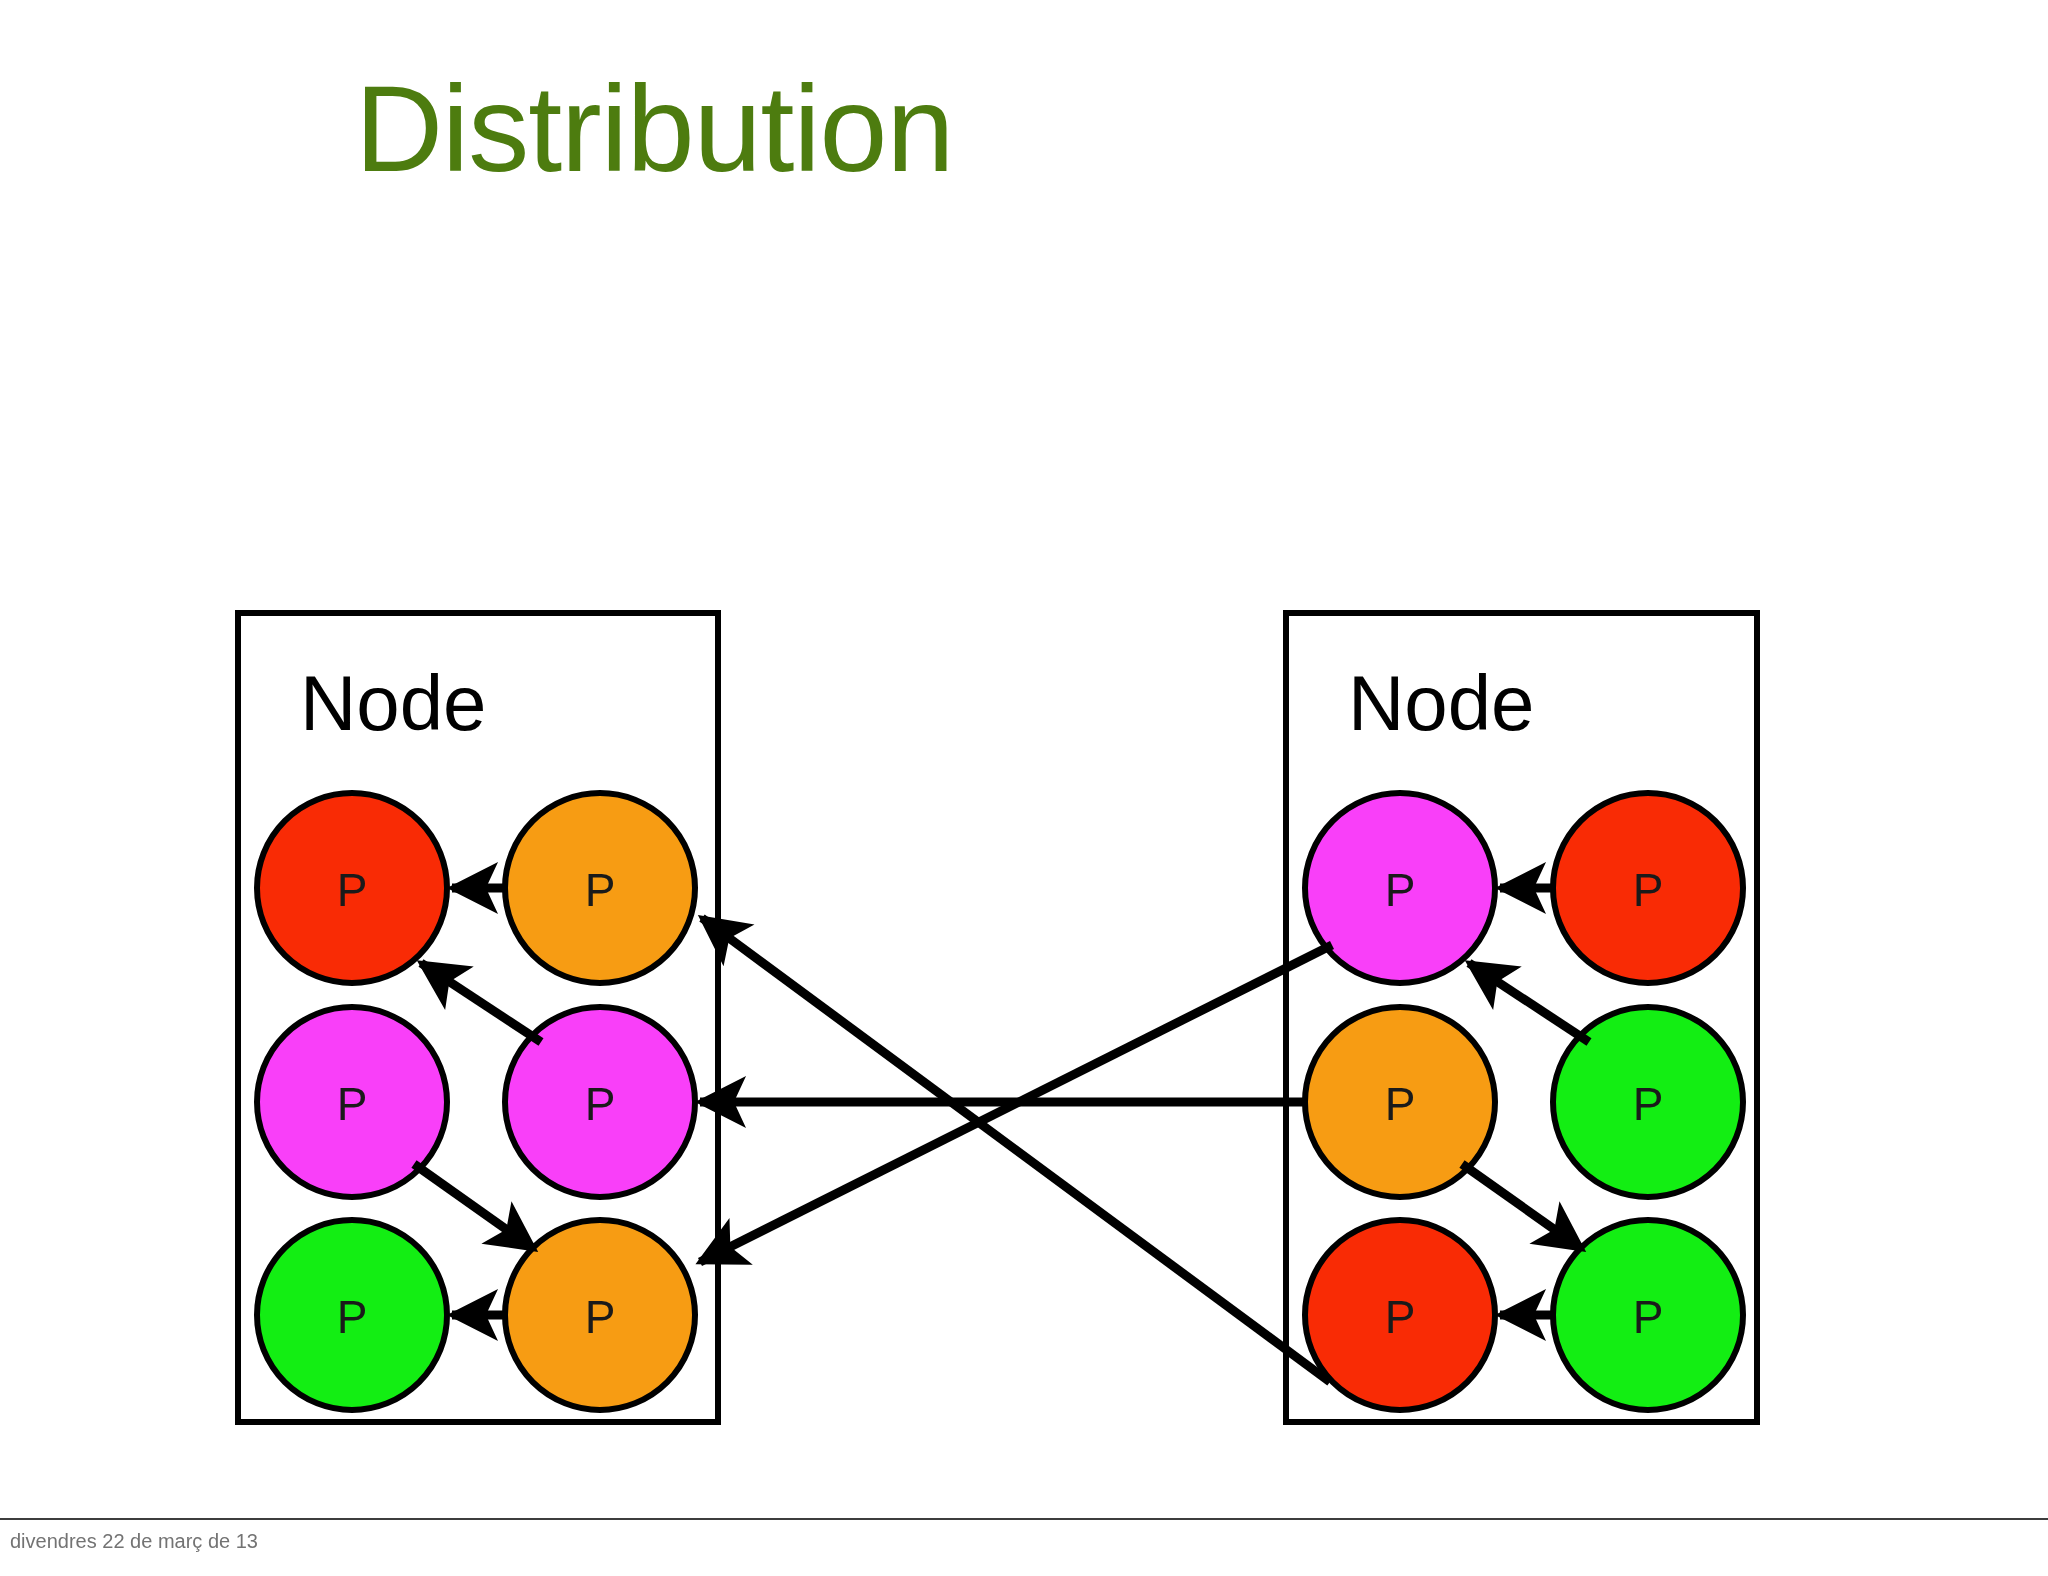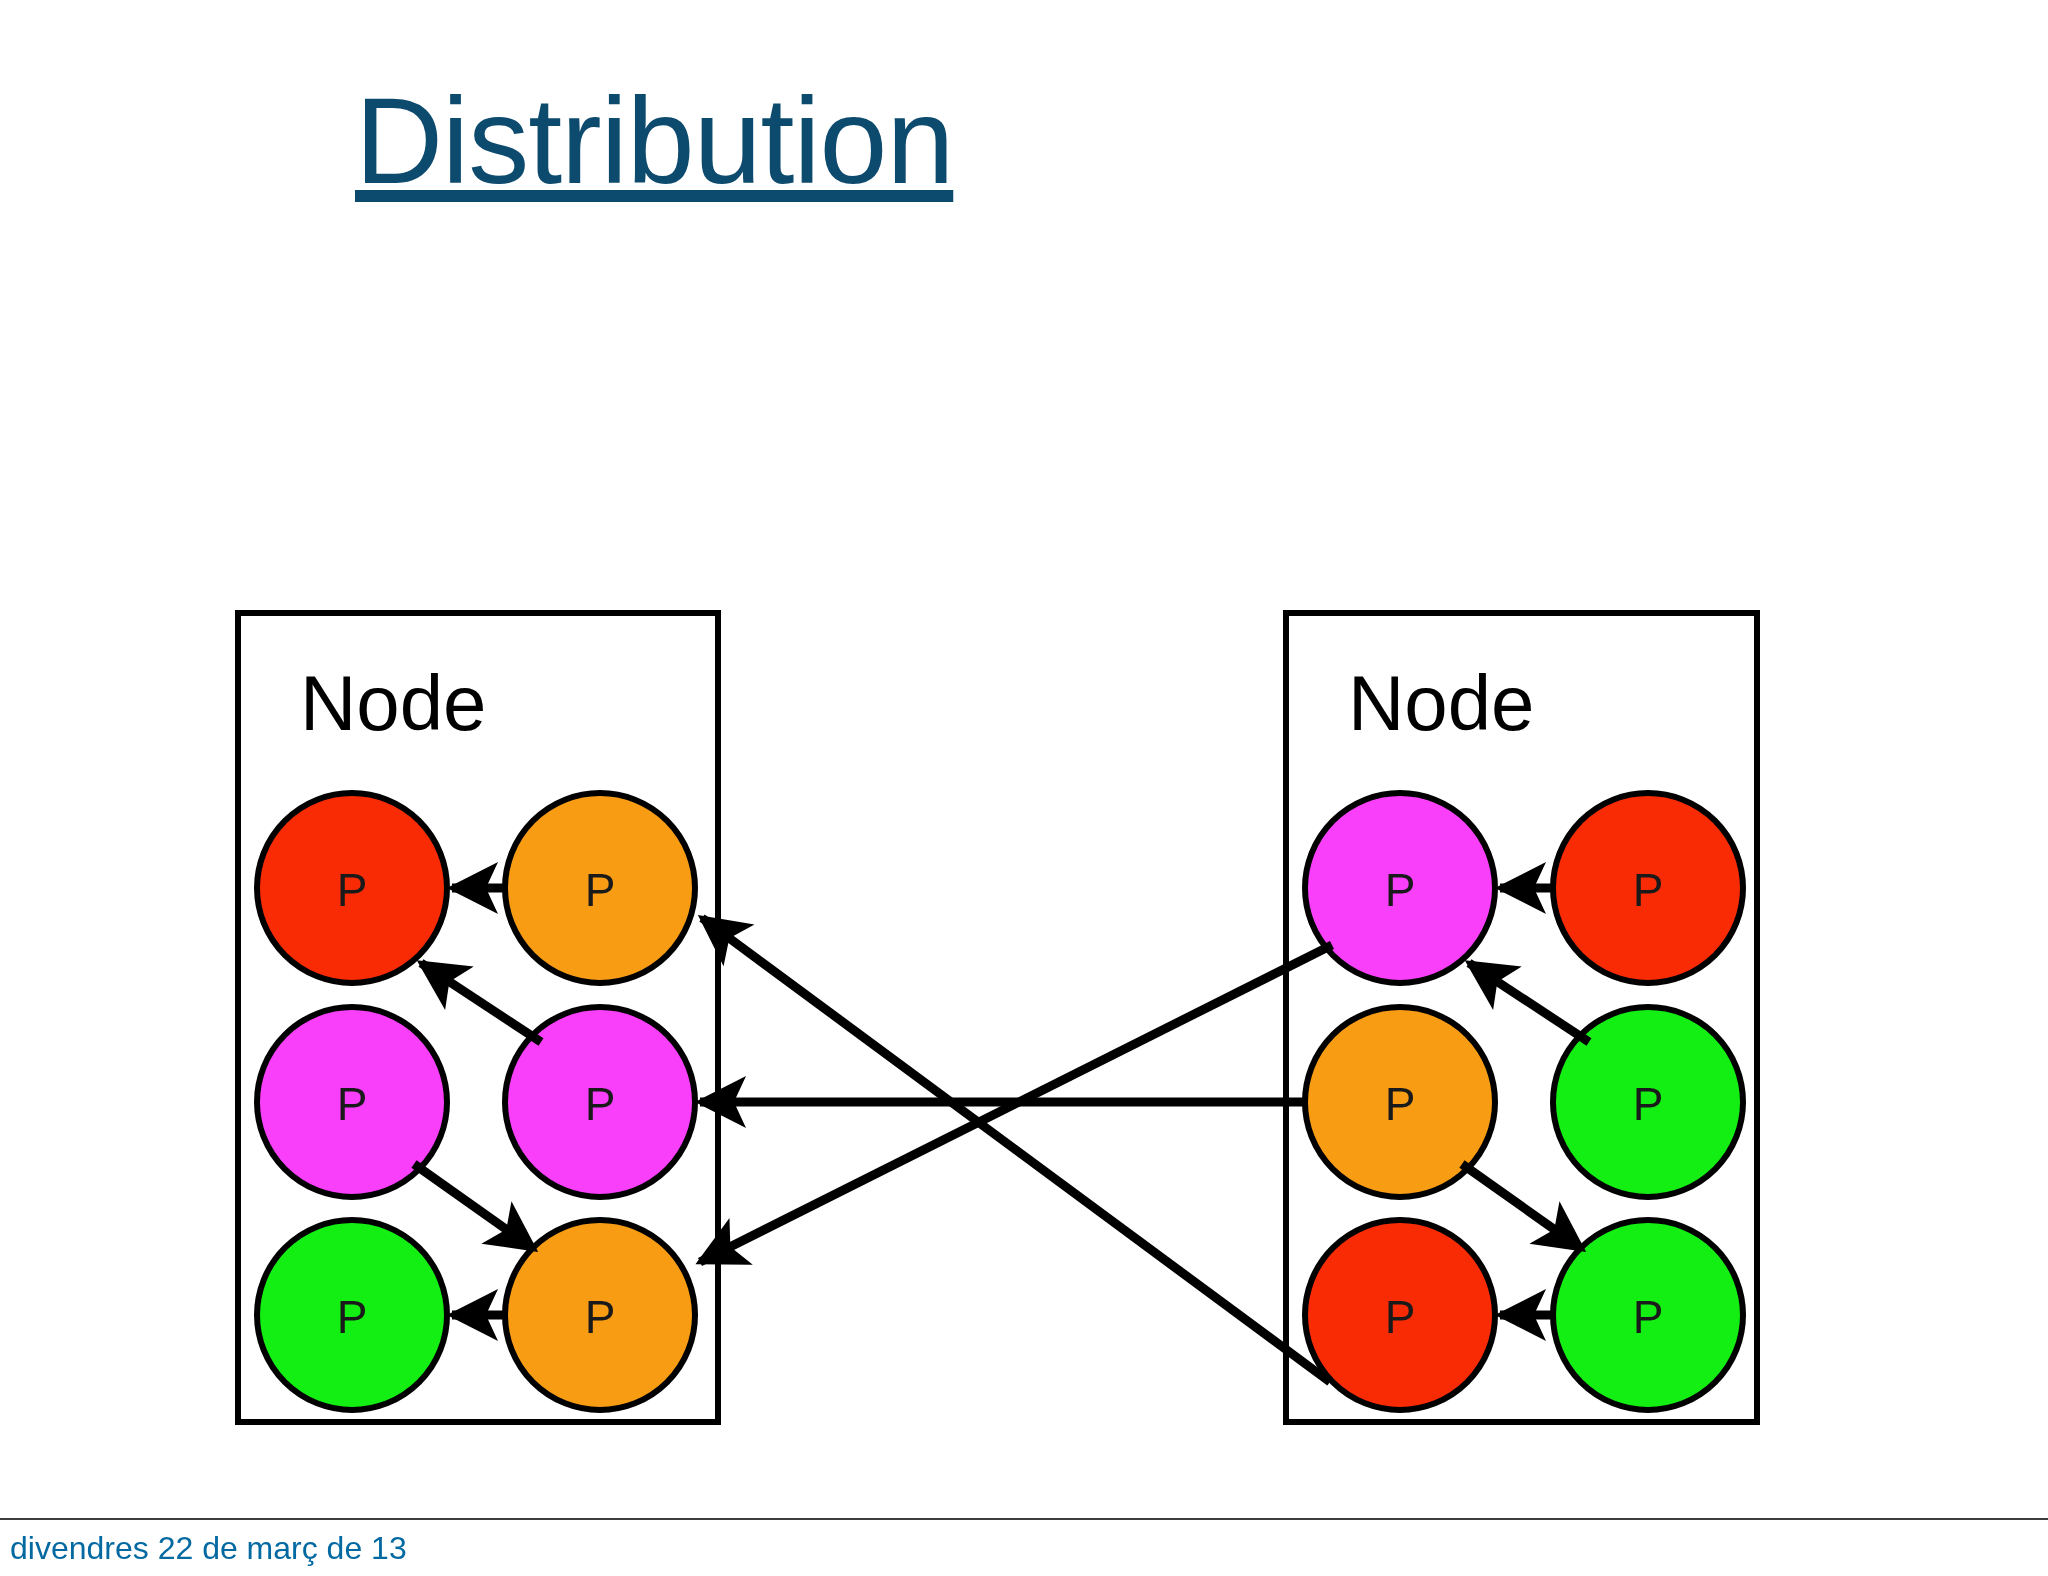--- a/index.html
+++ b/index.html
@@ -14,29 +14,28 @@
   #slide {
     position: relative;
     width: 2048px;
     height: 1576px;
     background: #ffffff;
     overflow: hidden;
   }
   #slide-title {
     position: absolute;
     left: 355px;
-    top: 80px;
+    top: 68px;
     font-family: "Liberation Sans", sans-serif;
     font-size: 122px;
     font-weight: 400;
     letter-spacing: -1px;
-    color: #0c4a6e;
+    color: #4d7c0f;
     line-height: 1.0;
     white-space: nowrap;
-    text-decoration: underline;
   }
   #diagram {
     position: absolute;
     left: 0;
     top: 0;
     width: 2048px;
     height: 1576px;
   }
   .node-label {
     font-family: "Liberation Sans", sans-serif;
@@ -70,22 +69,22 @@
     top: 1518px;
     width: 2048px;
     height: 2px;
     background: #3d3d3d;
   }
   #footer-text {
     position: absolute;
     left: 10px;
     top: 1530px;
     font-family: "Liberation Sans", sans-serif;
-    font-size: 32px;
-    color: #0369a1;
+    font-size: 20px;
+    color: #737373;
     white-space: nowrap;
   }
 </style>
 </head>
 <body>
 
 <div id="slide">
 
   <div id="slide-title">Distribution</div>
 

